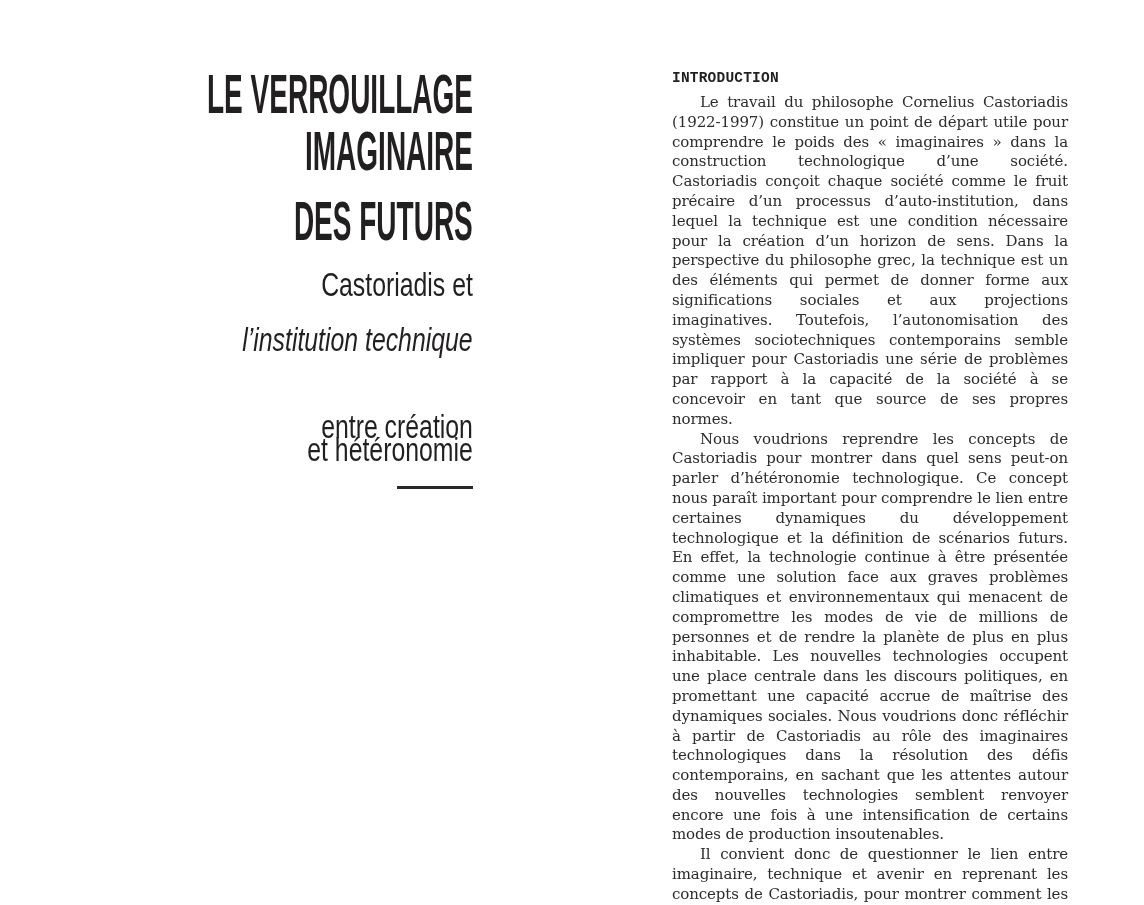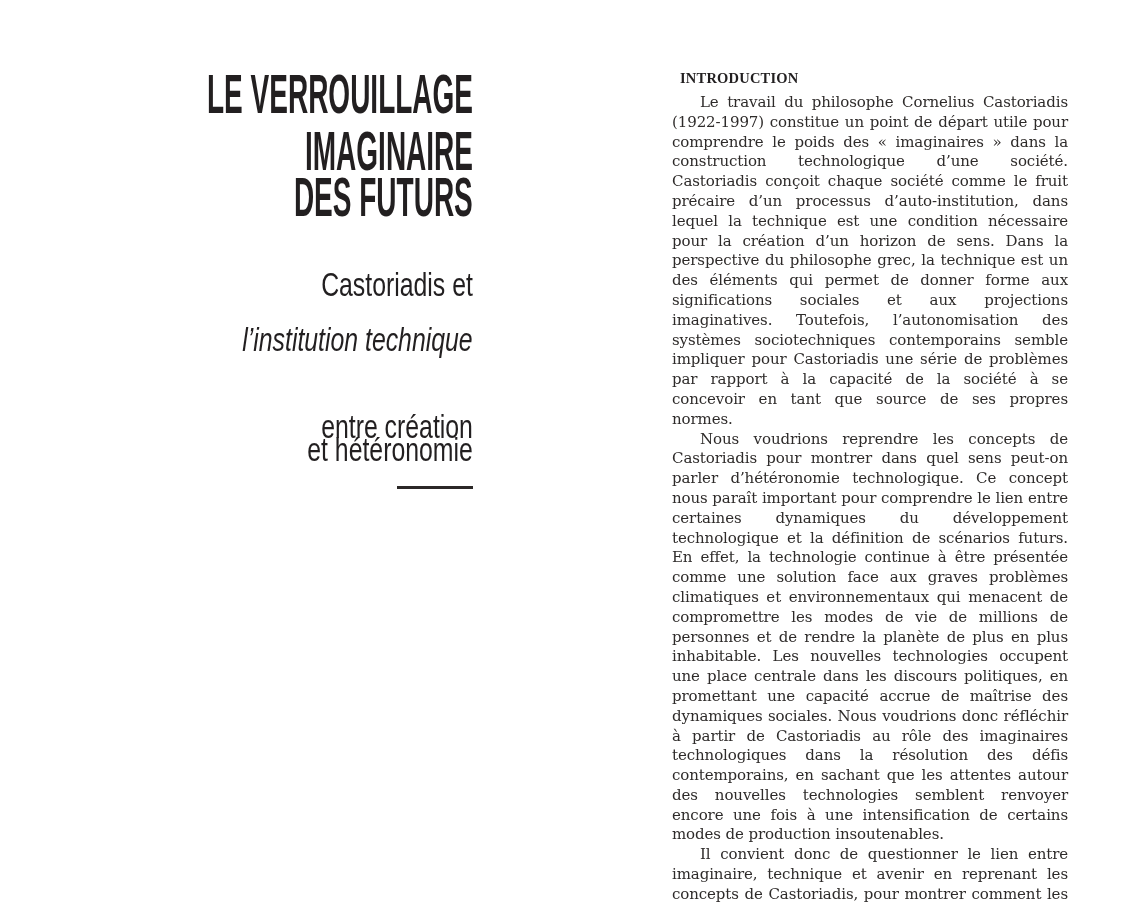--- a/index.html
+++ b/index.html
@@ -32,21 +32,21 @@
     font-weight: 400;
     font-size: 34px; line-height: 55px;
   }
   .tline > span, .sline > span {
     display: inline-block;
     transform-origin: 100% 50%;
   }
   .tline > span { transform: scaleX(0.50); }
   .sline > span { transform: scaleX(0.73); }
 
-  .t0 { top: 65px; }  .t1 { top: 122px; }  .t2 { top: 168px; }
+  .t0 { top: 65px; }  .t1 { top: 122px; }  .t2 { top: 192px; }
   .s0 { top: 257px; } .s1 { top: 312px; font-style: italic; }  .s2 { top: 367px; margin-top: 32px; } .s3 { top: 422px; }
 
   .rule {
     position: absolute; top: 486px; right: 0;
     width: 76px; height: 3px;
     background: var(--rule, #2b2827);
   }
   .author {
     position: absolute; top: 500px; right: 0;
     font-family: "DejaVu Serif", serif;
@@ -55,22 +55,22 @@
     color: var(--body, #2e2b2a);
     white-space: nowrap;
   }
 
   
   .content {
     position: absolute; left: 672px; top: 70px;
     width: 396px;
   }
   .intro-heading {
-    margin: 0 0 6px 8px;
-    font-family: Liberation Serif, serif;
+    margin: 0 0 6px 0;
+    font-family: Liberation Mono, monospace;
     font-weight: 700;
     font-size: 14.5px; line-height: 17px;
     letter-spacing: 0.2px;
     color: var(--title, #221f20);
   }
   #article-body p {
     margin: 0;
     font-family: "DejaVu Serif", serif;
     font-size: 15px; line-height: 19.8px;
     letter-spacing: -0.1px;

